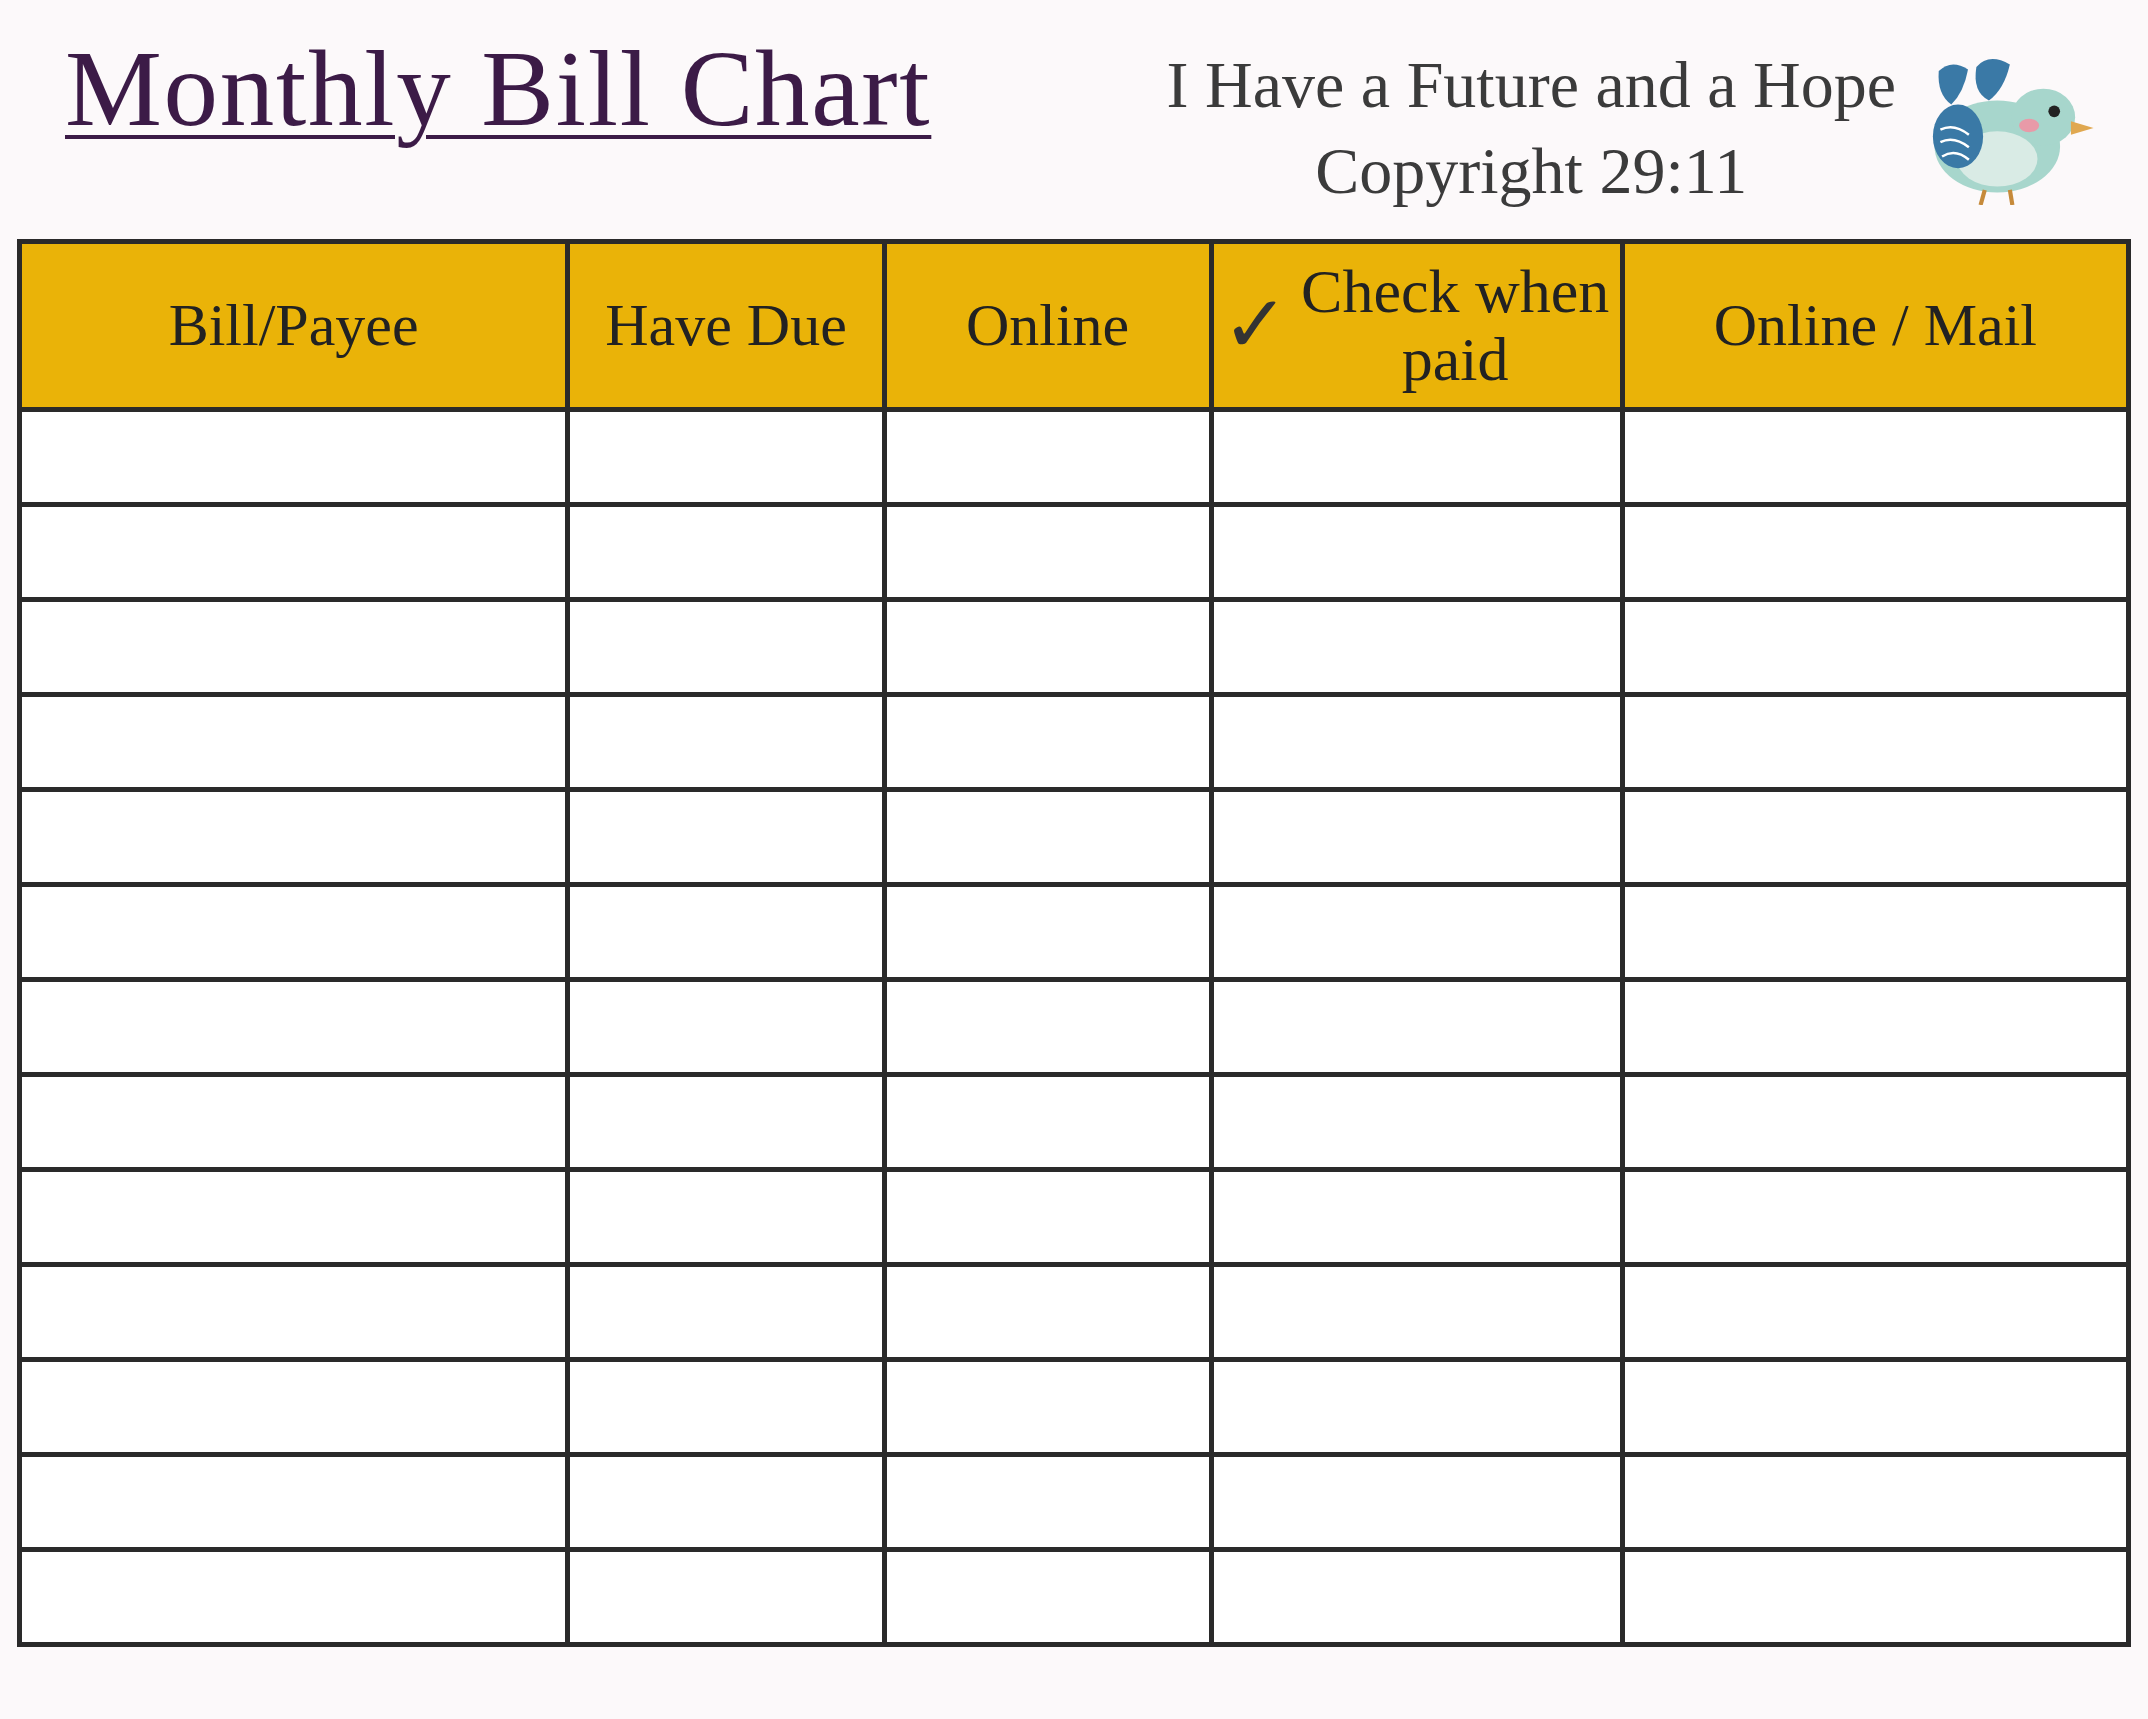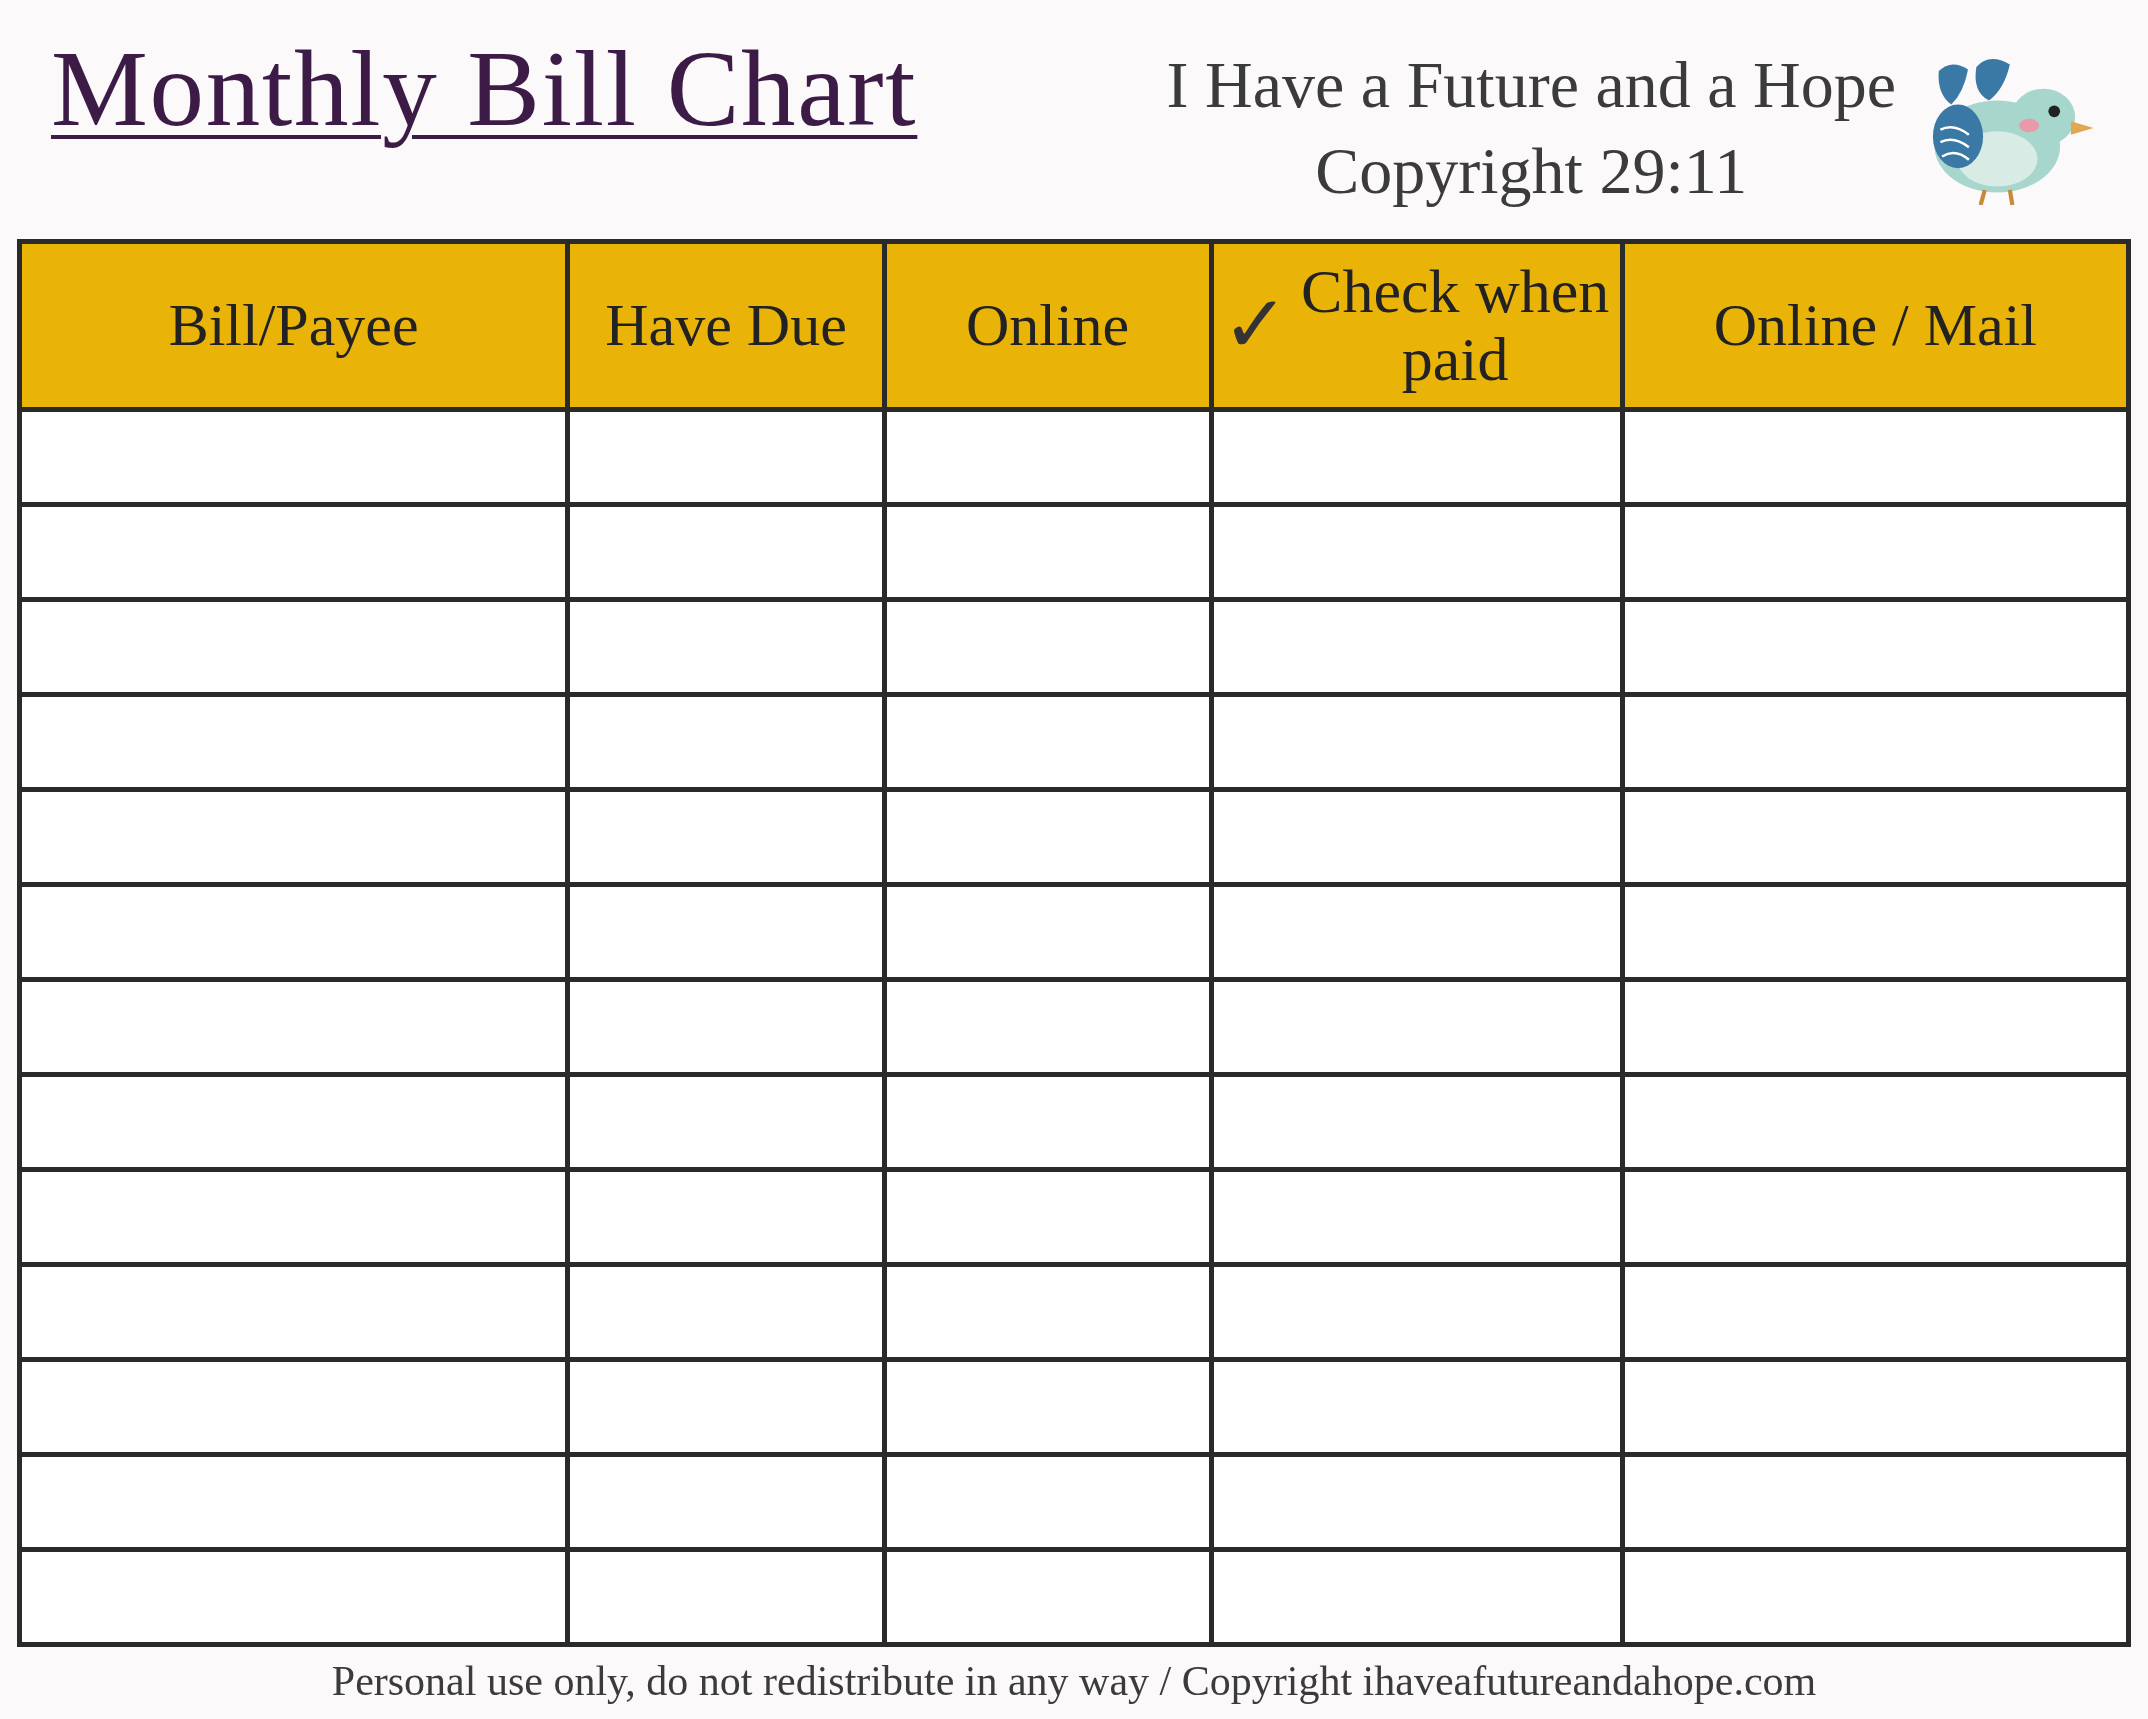--- a/index.html
+++ b/index.html
@@ -25,20 +25,21 @@
     }
     .title {
       font-family: 'Brush Script MT', cursive;
       font-size: 109px;
       color: #3c1b47;
       text-decoration: underline;
       text-underline-offset: 10px;
       text-decoration-thickness: 4.2px;
       line-height: 1;
       letter-spacing: 1.7px;
+      margin-left: 14px;
     }
     .scripture-block {
       text-align: center;
       font-family: 'Comic Sans MS', 'Segoe Script', cursive;
       font-size: 66px;
       color: #3b3b3b;
       line-height: 1.3;
       margin-right: 201px;
       margin-top: 8.4px;
     }
@@ -235,15 +236,14 @@
         <tr>
           <td></td>
           <td></td>
           <td></td>
           <td></td>
           <td></td>
         </tr>
       </tbody>
   </table>
 
-  <div class="footer">Personal use only, do not redistribute in any way / Copyright ihaveafutureandahope.com</div>
 </div>
 
 
 </body></html>

